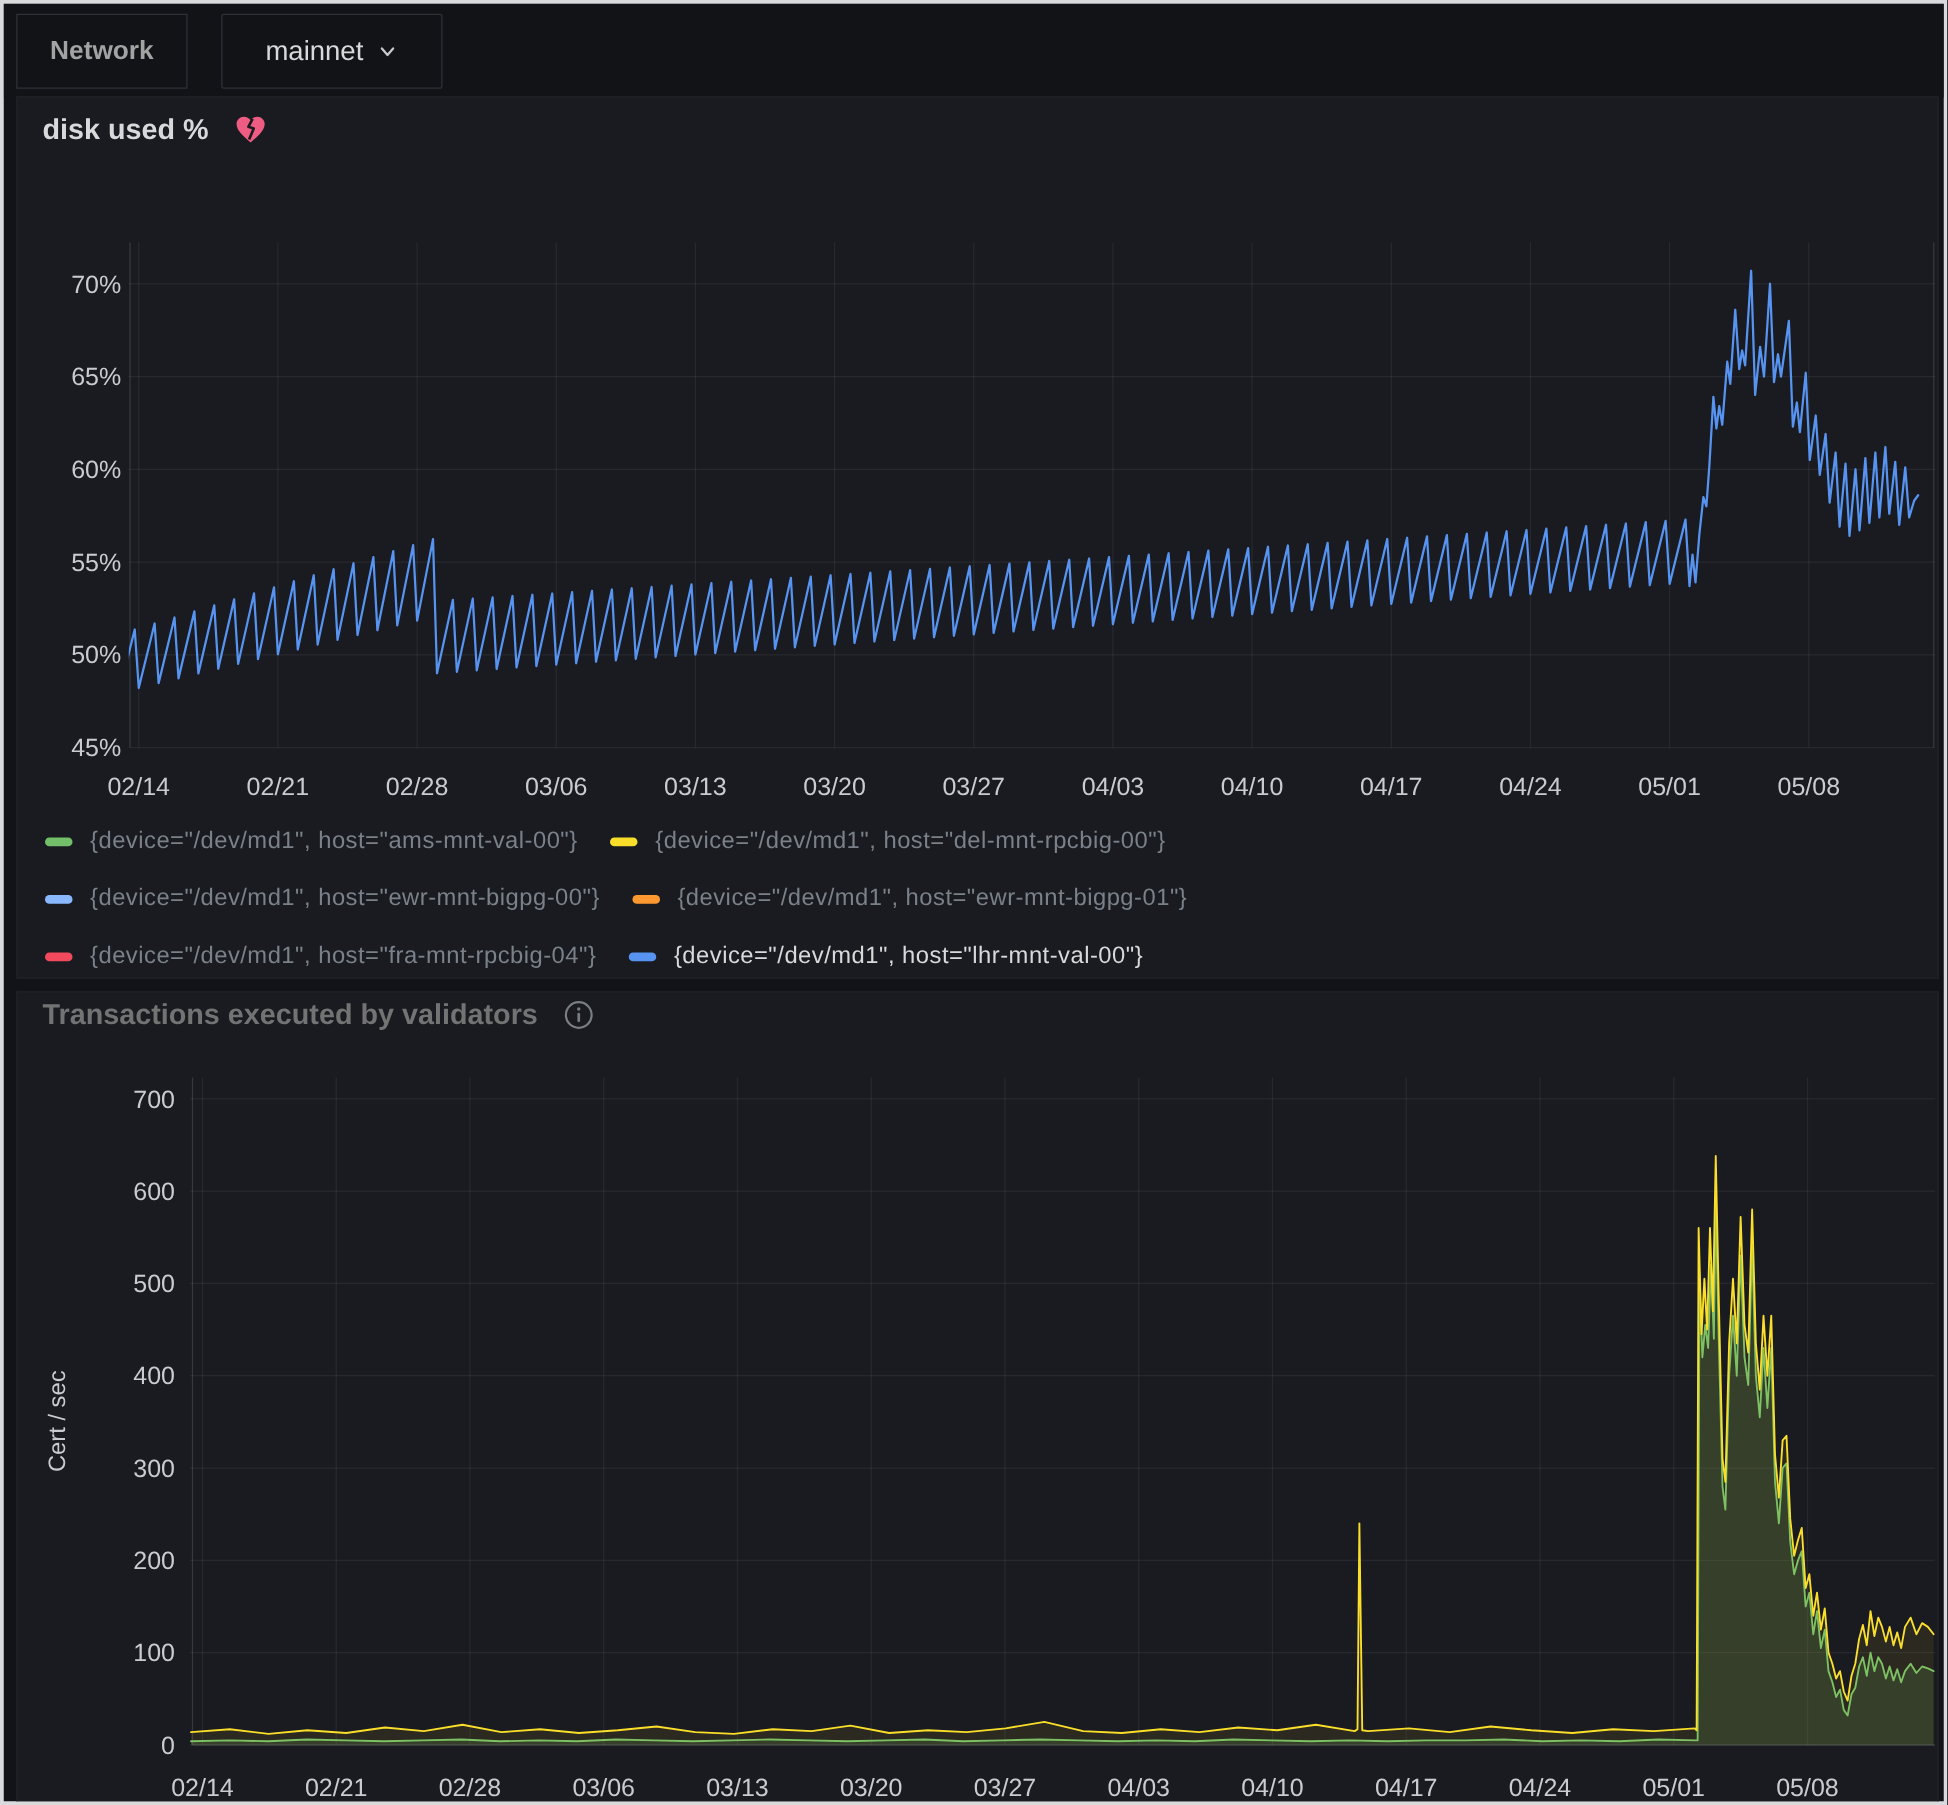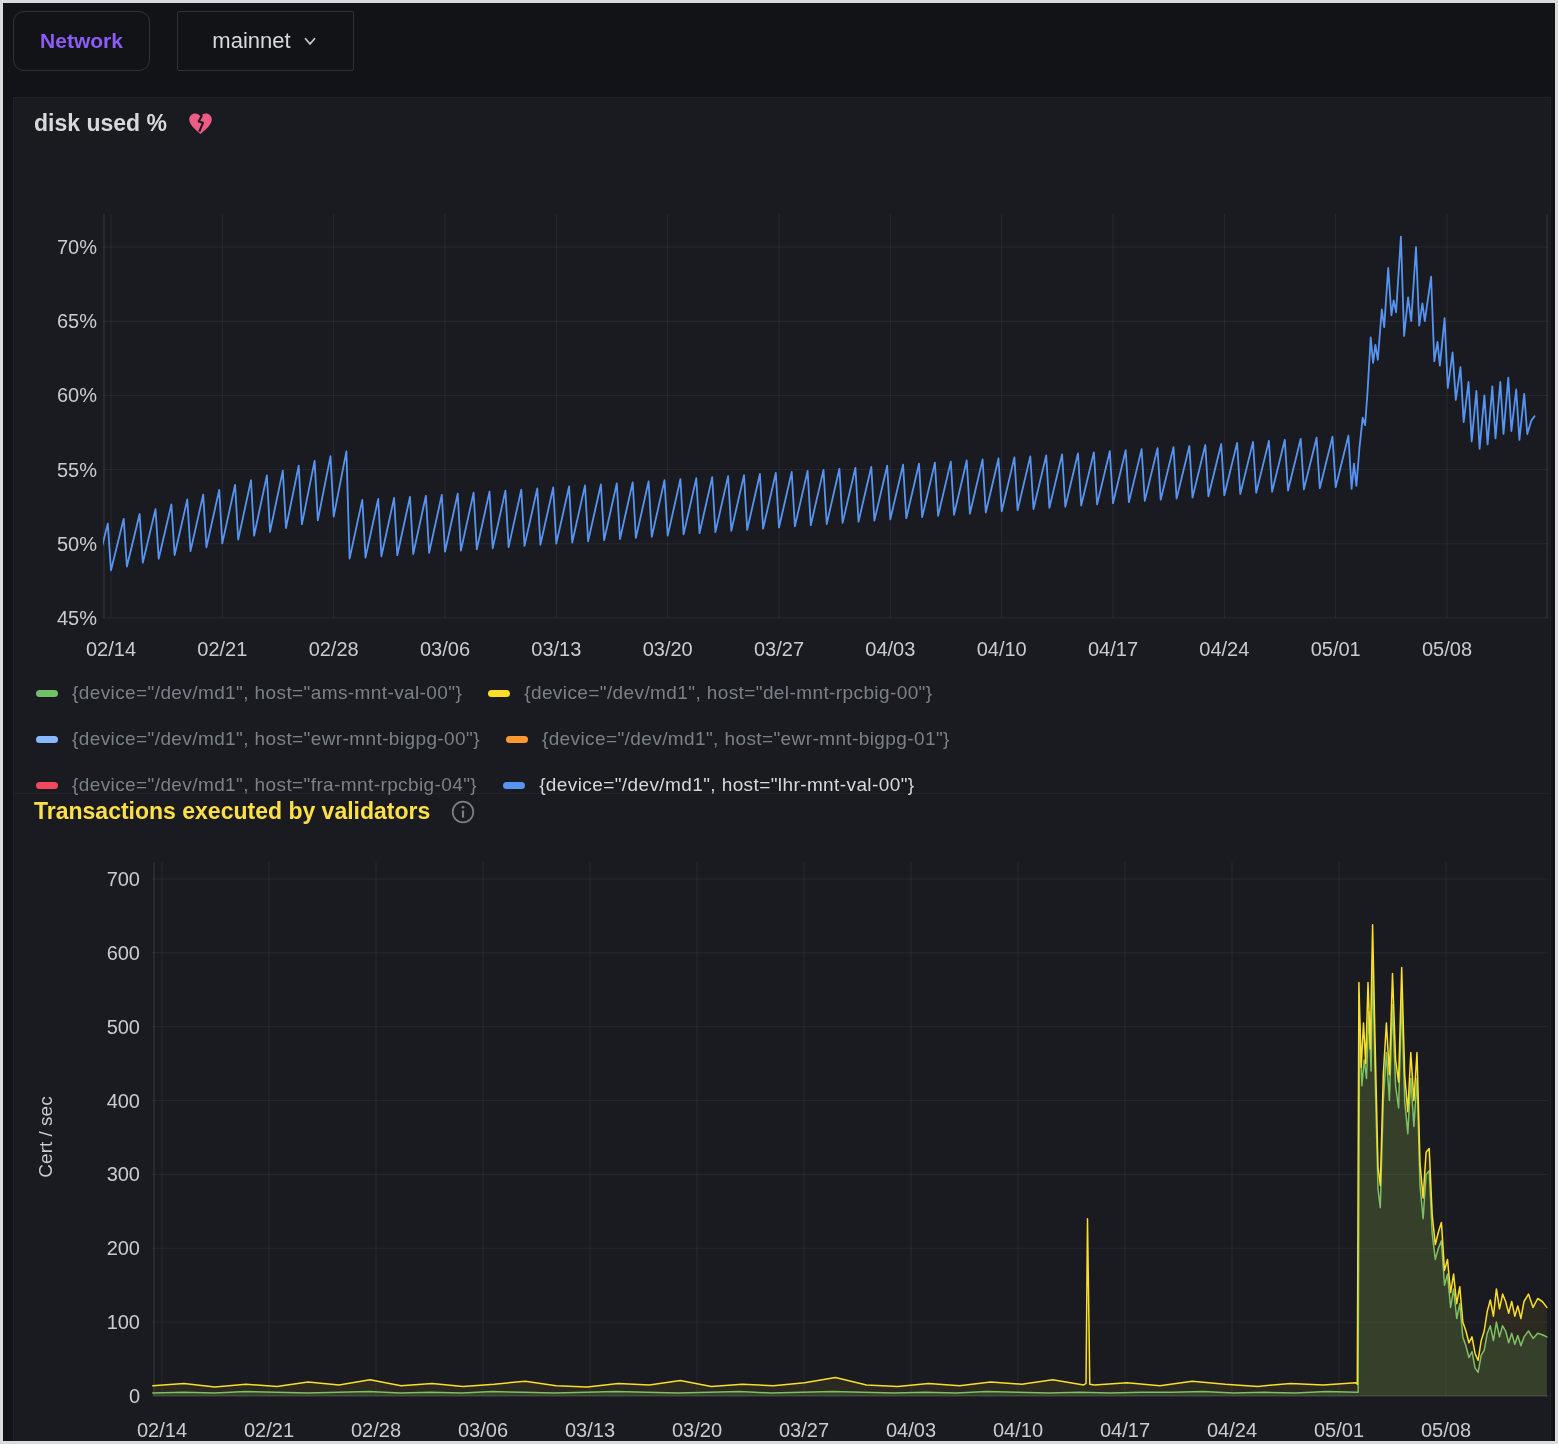--- a/index.html
+++ b/index.html
@@ -7,42 +7,42 @@
     position:relative;width:1558px;height:1444px;
     background:#121318;
     border:3px solid #d9dadc;box-sizing:border-box;
     overflow:hidden;
     font-family:"Liberation Sans","DejaVu Sans",sans-serif;
   }
   
   .topbar{position:absolute;left:0;top:0;width:100%;height:75px;background:#121316;}
   .var-label-box{
     position:absolute;left:10px;top:8px;width:137px;height:60px;
-    border:1px solid #2e3238;border-radius:11px;box-sizing:border-box;
+    border:1px solid #2e3238;border-radius:0;box-sizing:border-box;
     display:flex;align-items:center;justify-content:center;
-    color:#8b5cf6;font-size:21px;font-weight:600;
+    color:#a3a3a3;font-size:21px;font-weight:600;
   }
   .var-value-box{
     position:absolute;left:154px;top:8px;width:177px;height:60px;
     border:1px solid #2e3238;border-radius:2px;box-sizing:border-box;
     display:flex;align-items:center;justify-content:center;gap:10px;
     color:#d8d9da;font-size:22px;font-weight:500;cursor:pointer;margin-left:20px;
   }
   
   .panel{
     position:absolute;left:10px;width:1538px;
     background:#191b20;border:1px solid #202227;box-sizing:border-box;
   }
-  .panel.top{top:94px;height:706px;}
+  .panel.top{top:74px;height:706px;}
   .panel.bottom{top:790px;height:651px;}
   .panel-title-row{
     position:absolute;left:20px;top:12px;display:flex;align-items:center;gap:20px;z-index:3;
   }
   .panel-title{font-size:23px;font-weight:700;color:#d8d9da;cursor:pointer;}
-  .panel.bottom .panel-title{color:#fde047;}
+  .panel.bottom .panel-title{color:#737373;}
   .chart-svg{position:absolute;left:0;top:0;}
   
   .legend{position:absolute;left:22px;top:572px;z-index:3;}
   .legend-row{display:flex;align-items:center;height:46px;gap:26px;}
   .legend-item{display:flex;align-items:center;gap:14px;cursor:pointer;}
   .legend-swatch{width:22px;height:7px;border-radius:4px;display:inline-block;}
   .legend-label{font-size:19px;letter-spacing:.4px;color:#7b8189;}
   .legend-item.bright .legend-label{color:#d8d9da;}
   .info-icon{opacity:.75;}
 </style>

